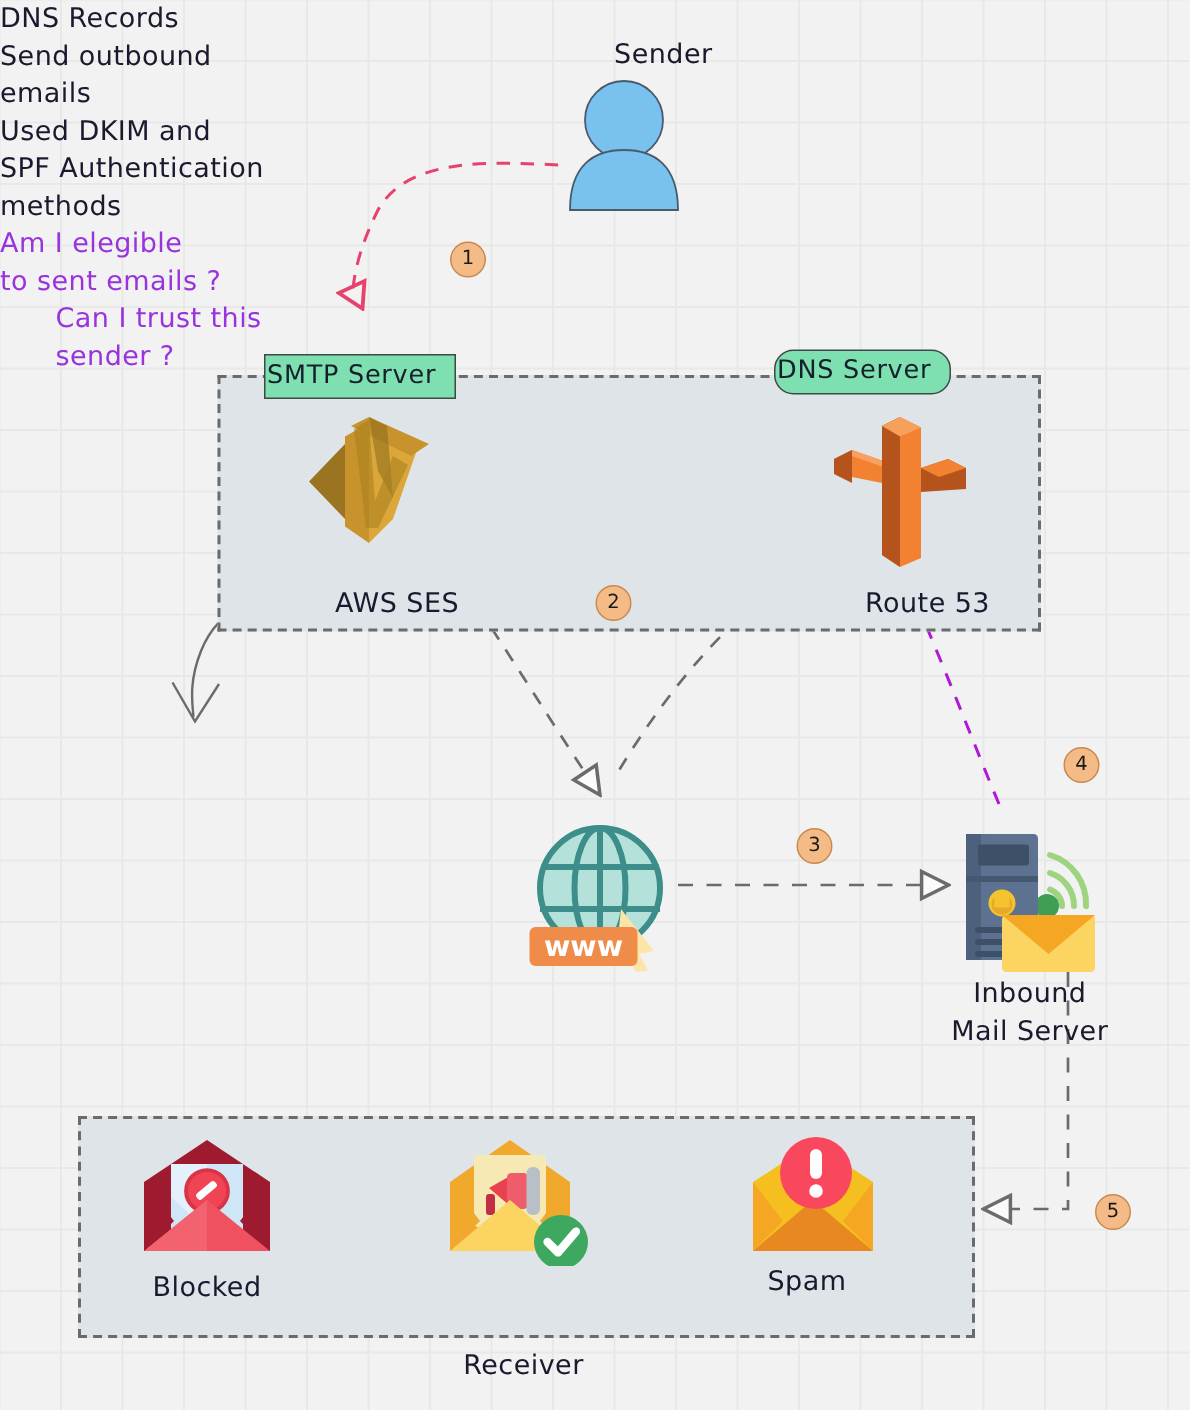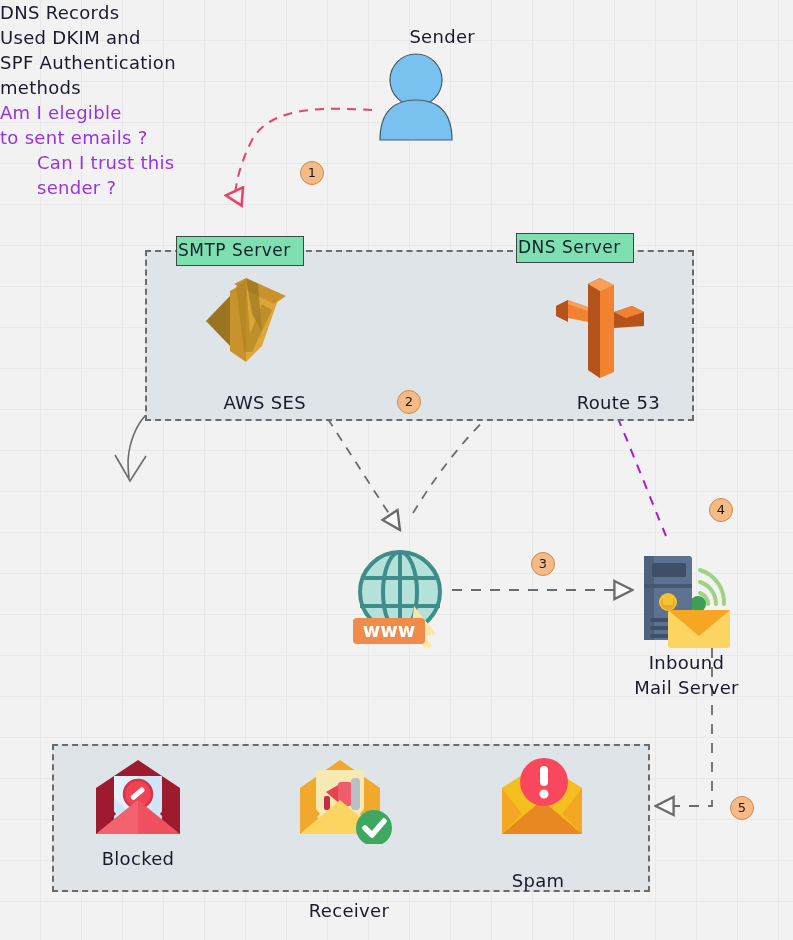--- a/index.html
+++ b/index.html
@@ -80,21 +80,21 @@
     <path d="M 452,590 L 618,590" fill="none" stroke="#6b6b6b" stroke-width="1.8" stroke-dasharray="10,9" marker-end="url(#mk-gray)"></path>
 
     <path d="M 666,536 C 650,498 624,430 602,382" fill="none" stroke="#b018d8" stroke-width="2" stroke-dasharray="9,8" marker-end="url(#mk-magenta)"></path>
 
     <path d="M 712,648 L 712,806 L 670,806" fill="none" stroke="#6b6b6b" stroke-width="1.8" stroke-dasharray="10,9" marker-end="url(#mk-gray)"></path>
   </svg>
 
   <div class="group-box" style="left:145px;top:250px;width:545px;height:167px;"></div>
 
   <div class="grp-title" style="left:176px;top:236px;">SMTP Server</div>
-  <div class="grp-title" style="left:516px;top:233px;">DNS Server</div>
+  <div class="grp-title" style="left:516px;top:233px;border-radius:13px;">DNS Server</div>
 
   <div class="cap lbl" style="left:355px;top:24px;width:120px;">Sender</div>
   <svg class="abs" style="left:378px;top:52px;" width="76" height="90" viewBox="0 0 76 90">
     <circle cx="38" cy="28" r="26" fill="#79c2f0" stroke="#4a5a6a" stroke-width="1.2"></circle>
     <path d="M2,88 C2,58 18,48 38,48 C58,48 74,58 74,88 Z" fill="#79c2f0" stroke="#4a5a6a" stroke-width="1.2"></path>
   </svg>
 
   <svg class="abs" style="left:200px;top:274px;" width="92" height="94" viewBox="0 0 92 94">
     <path d="M6,47 L30,22 L30,72 Z" fill="#9a7420"></path>
     <path d="M30,17 L30,77 L46,88 L46,8 Z" fill="#c8932c"></path>
@@ -189,24 +189,26 @@
 
   <svg class="abs" style="left:498px;top:756px;" width="92" height="84" viewBox="0 0 92 84">
     <path d="M4,78 L4,32 L44,6 L84,32 L84,78 Z" fill="#f5c01f"></path>
     <path d="M4,78 L44,44 L84,78 Z" fill="#e78820"></path>
     <path d="M4,32 L4,78 L24,58 Z" fill="#f5a623"></path>
     <path d="M84,32 L84,78 L64,58 Z" fill="#f5a623"></path>
     <circle cx="46" cy="26" r="24" fill="#f9485e"></circle>
     <rect x="42" y="10" width="8" height="20" rx="4" fill="#ffffff"></rect>
     <circle cx="46" cy="38" r="4.5" fill="#ffffff"></circle>
   </svg>
-  <div class="cap lbl" style="left:478px;top:868px;width:120px;text-align:center;">Spam</div>
+  <div class="cap lbl" style="left:478px;top:842px;width:120px;text-align:center;">Spam</div>
 
   <div class="cap lbl" style="left:289px;top:898px;width:120px;text-align:center;">Receiver</div>
 
+  <div class="lbl" style="left:64px;top:172px;">Send outbound
+emails</div>
 
   <div class="lbl" style="left:70px;top:499px;">Used DKIM and
 SPF Authentication
 methods</div>
 
   <div class="lbl q" style="left:336px;top:448px;">Am I elegible
 to sent emails ?</div>
 
   <div class="lbl q" style="left:578px;top:458px;padding-left:37px;">Can I trust this
 sender ?</div>

